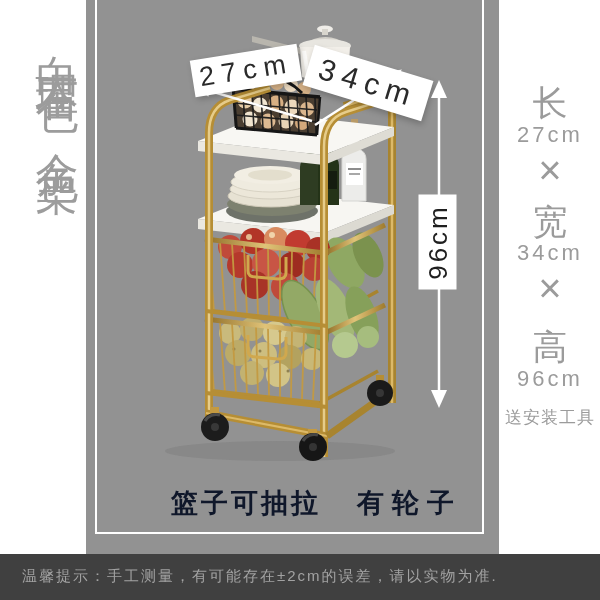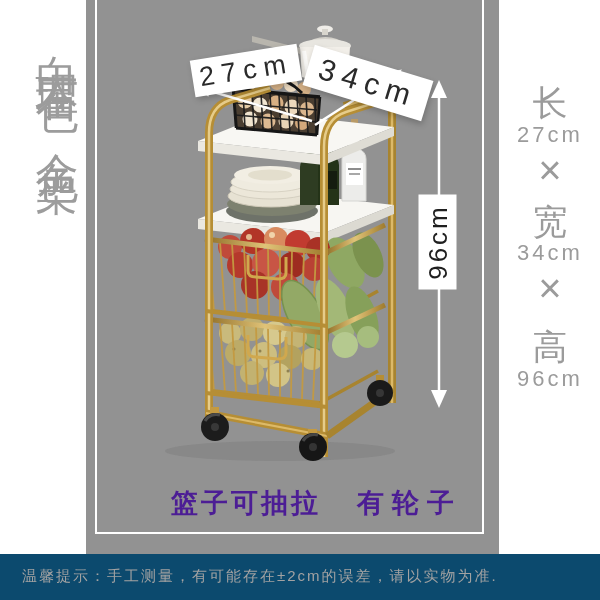--- a/index.html
+++ b/index.html
@@ -55,29 +55,29 @@
   .s-len  { top:80px; }  .s-lenv { top:122px; }
   .s-x1   { top:148px; } .s-wid  { top:199px; }
   .s-widv { top:240px; } .s-x2   { top:266px; }
   .s-hei  { top:324px; } .s-heiv { top:366px; }
   .s-bonus{ top:406px; font-size:17px; letter-spacing:1px; }
 
   
   .features {
     position:absolute; left:0; top:485px; width:413px;
     display:flex; justify-content:center; transform:translateX(24px);
-    color:#4c1d95; font-weight:bold; font-size:27px;
+    color:#0f172a; font-weight:bold; font-size:27px;
   }
   .feature-1 { letter-spacing:3px; }
   .feature-2 { letter-spacing:8px;margin-left:36px; }
 
   
   .footer {
     position:absolute; left:0; top:554px; width:600px; height:46px;
-    background:#0c4a6e; color:#a2a2a2; font-size:15px; letter-spacing:2px;
+    background:#404040; color:#a2a2a2; font-size:15px; letter-spacing:2px;
     padding:13px 0 0 22px; white-space:nowrap;
   }
 </style>
 </head>
 <body>
 
 <div class="left-title">白大理石色＋金色架</div>
 
 <div class="panel">
   <div class="inset-line inset-left"></div>
@@ -313,15 +313,16 @@
 
 <div class="spec-col">
   <div class="spec-item spec-cjk s-len">长</div>
   <div class="spec-item spec-val s-lenv">27cm</div>
   <div class="spec-item spec-times s-x1">×</div>
   <div class="spec-item spec-cjk s-wid">宽</div>
   <div class="spec-item spec-val s-widv">34cm</div>
   <div class="spec-item spec-times s-x2">×</div>
   <div class="spec-item spec-cjk s-hei">高</div>
   <div class="spec-item spec-val s-heiv">96cm</div>
+  <div class="spec-item s-bonus">送安装工具</div>
 </div>
 
 <div class="footer">温馨提示：手工测量，有可能存在±2cm的误差，请以实物为准.</div>
 
 </body></html>

